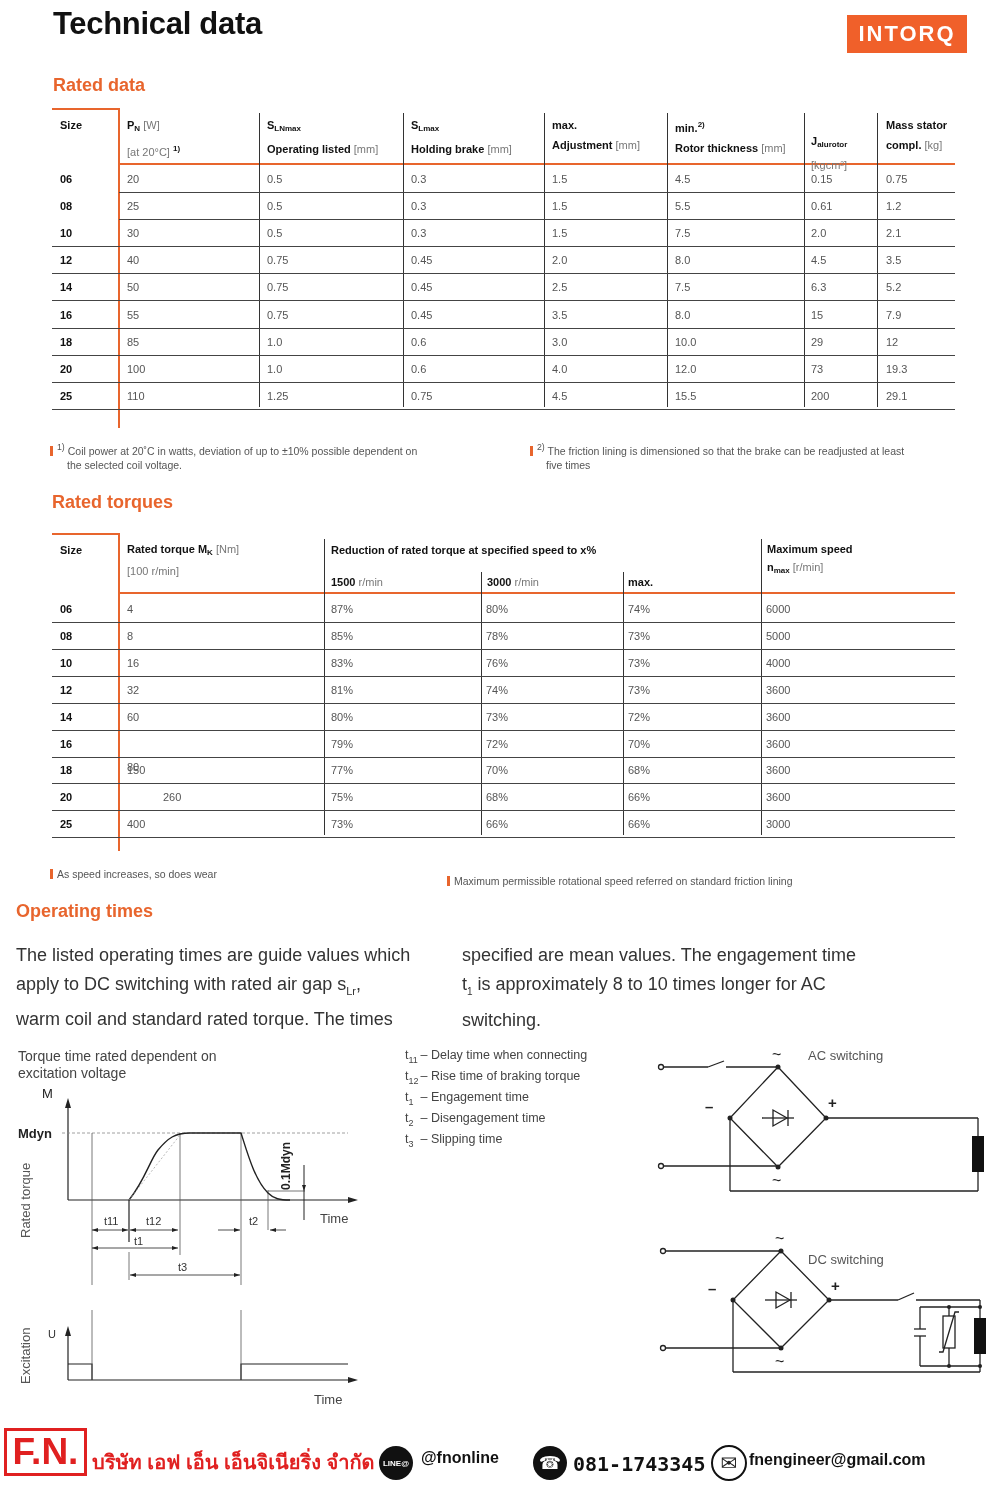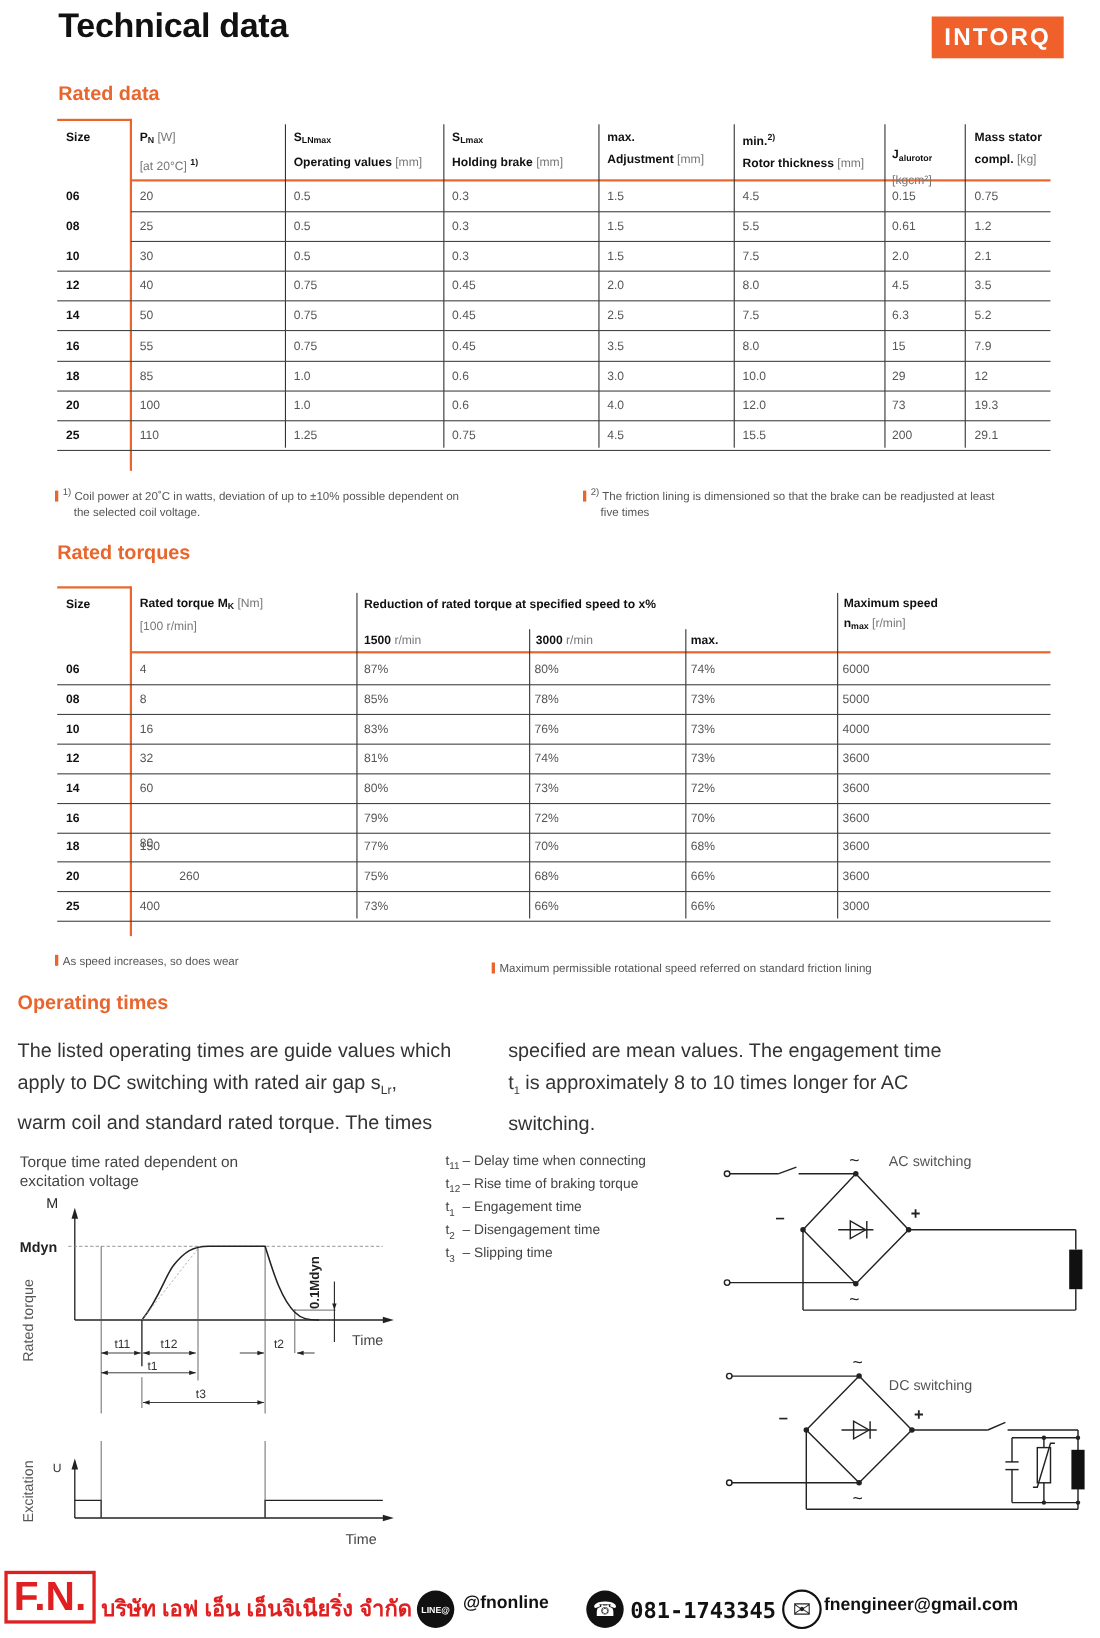--- a/index.html
+++ b/index.html
@@ -65,21 +65,21 @@
   <div class="vsep" style="left:804px; top:113px; height:294px;"></div>
   <div class="vsep" style="left:877px; top:113px; height:294px;"></div>
 
   <div class="hcell" style="left:60px; top:115px;"><b>Size</b></div>
   <div class="hcell" style="left:127px; top:115px;">
     <b>P</b><sub>N</sub> <span class="unit">[W]</span><br>
     <span class="unit">[at 20°C]</span> <sup>1)</sup>
   </div>
   <div class="hcell" style="left:267px; top:115px;">
     <b>S</b><sub>LNmax</sub><br>
-    <b>Operating values</b> <span class="unit">[mm]</span>
+    <b>Operating listed</b> <span class="unit">[mm]</span>
   </div>
   <div class="hcell" style="left:411px; top:115px;">
     <b>S</b><sub>Lmax</sub><br>
     <b>Holding brake</b> <span class="unit">[mm]</span>
   </div>
   <div class="hcell" style="left:552px; top:115px;">
     <b>max.</b><br>
     <b>Adjustment</b> <span class="unit">[mm]</span>
   </div>
   <div class="hcell" style="left:675px; top:115px;">

